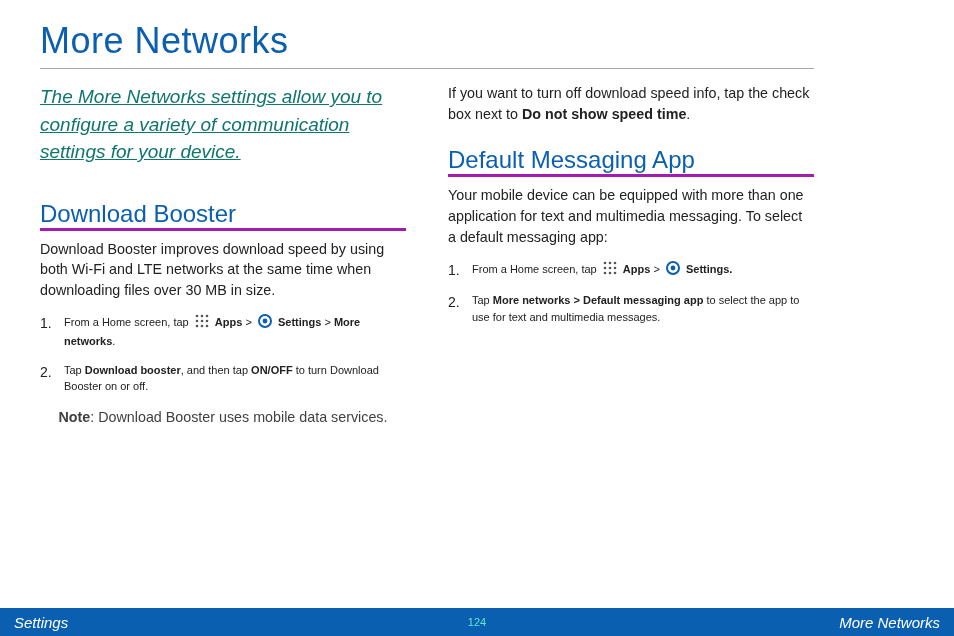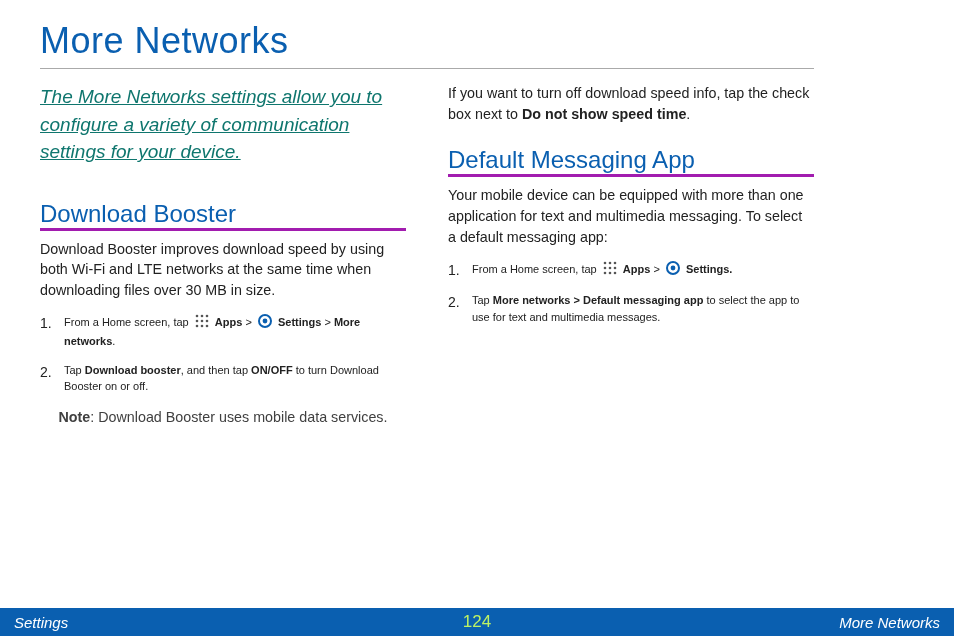--- a/index.html
+++ b/index.html
@@ -12,21 +12,21 @@
   .h2 { color: #0a5fb0; font-size: 24px; font-weight: 400; border-bottom: 3px solid #a21caf; margin-bottom: 8px; }
   .p { font-size: 14.3px; line-height: 1.45; margin-bottom: 12px; }
   ol { list-style: none; counter-reset: step; padding-left: 0; }
   ol li { counter-increment: step; font-size: 11px; line-height: 1.5; margin-bottom: 12px; padding-left: 24px; position: relative; }
   ol li::before { content: counter(step) "."; position: absolute; left: 0; top: 0; font-size: 14px; }
   .bold { font-weight: bold; }
   .note { font-size: 14.3px; color: #404040; line-height: 1.45; text-align: center; }
   .note .lbl { font-weight: bold; }
   .icon { display: inline-block; vertical-align: -3px; margin: 0 2px; }
   .footer { position: absolute; left: 0; bottom: 0; width: 954px; height: 28px; background: #0a5fb0; color: #fff; display: flex; align-items: center; justify-content: space-between; padding: 0 14px; font-size: 15px; font-style: italic; }
-  .footer .pgnum { position: absolute; left: 50%; transform: translateX(-50%); font-style: normal; font-size: 17px; color: #bef264; }
+  .footer .pgnum { position: absolute; left: 50%; transform: translateX(-50%); font-style: normal; font-size: 11px; color: #5eead4; }
 </style>
 </head>
 <body>
 
 <div class="page">
   <div class="title">More Networks</div>
 
   <div class="columns">
 
     <div class="col">

